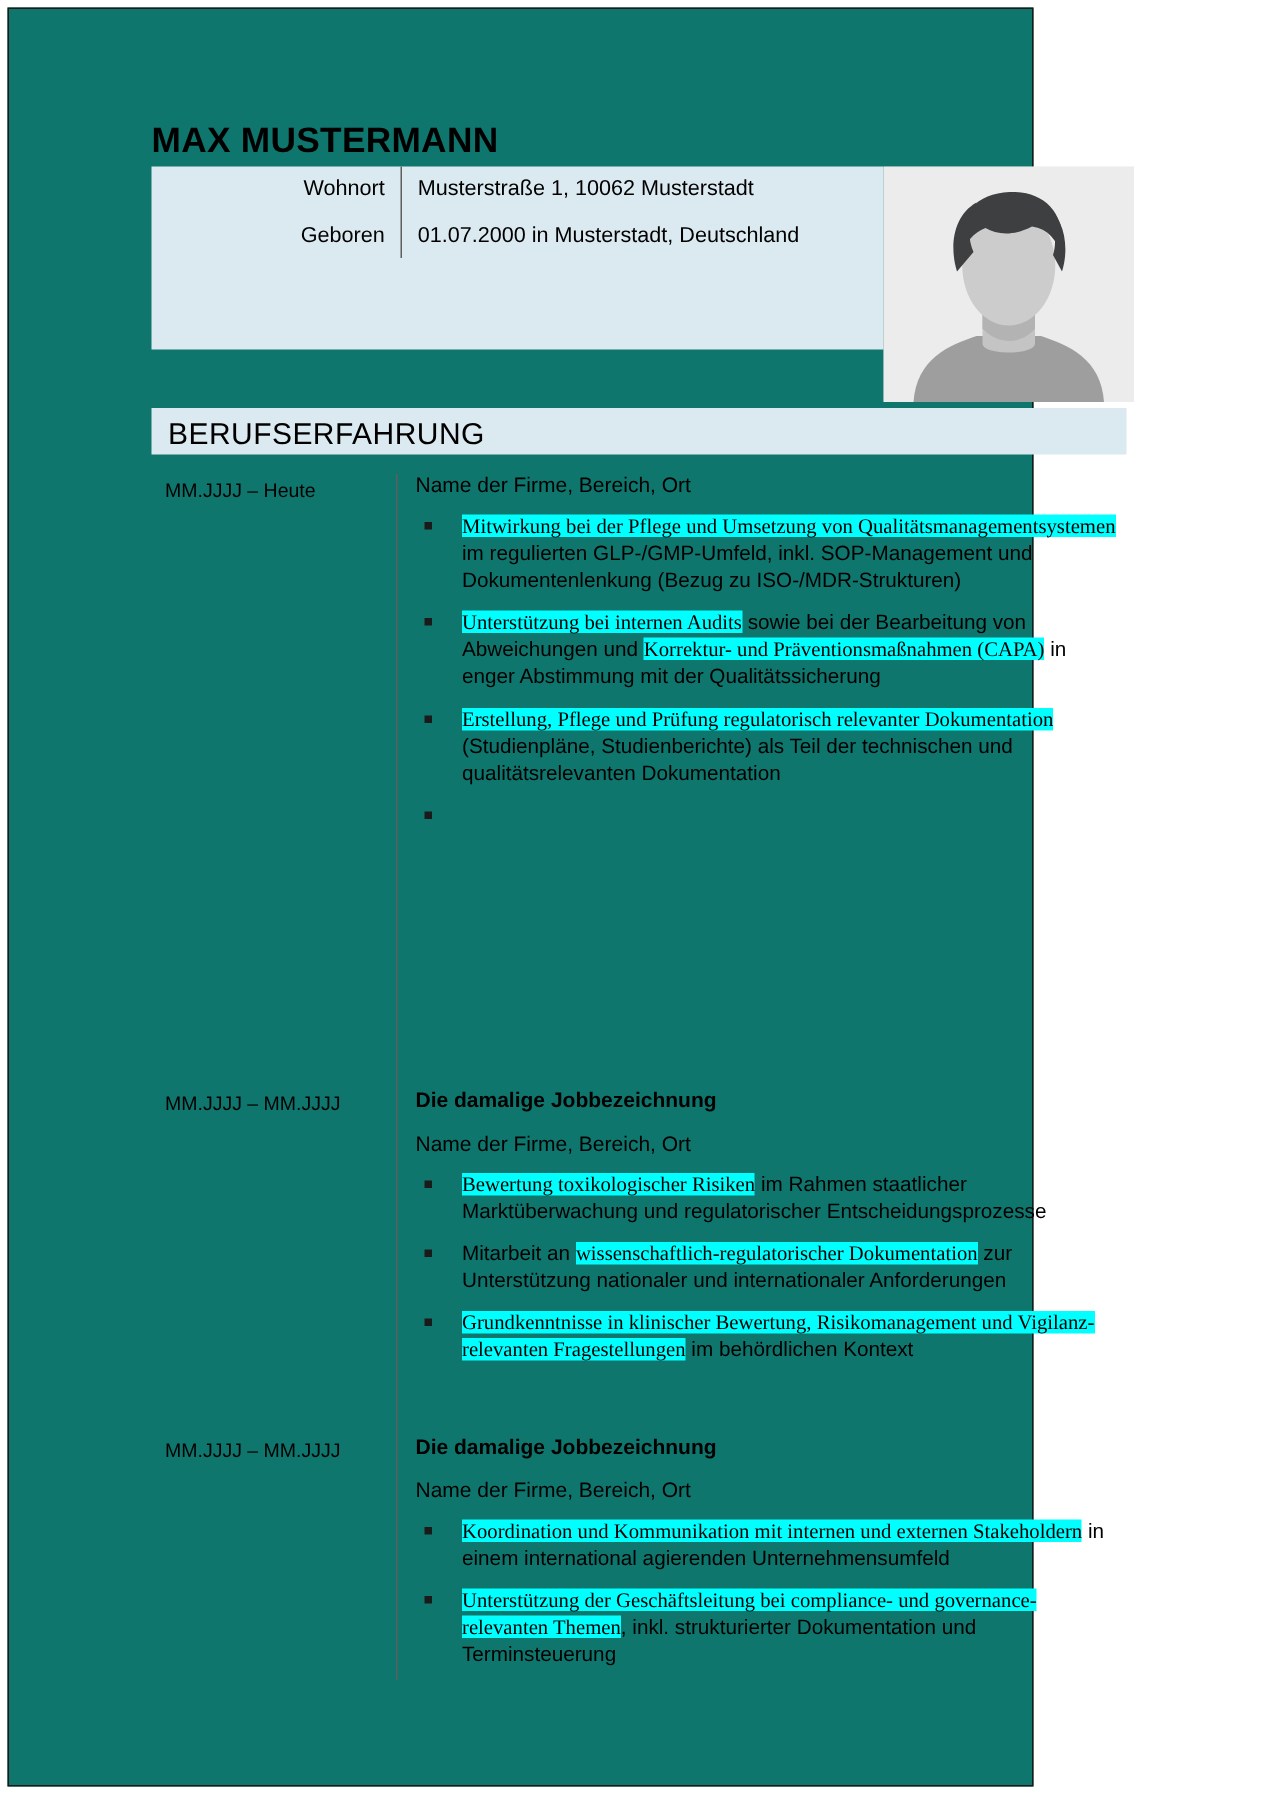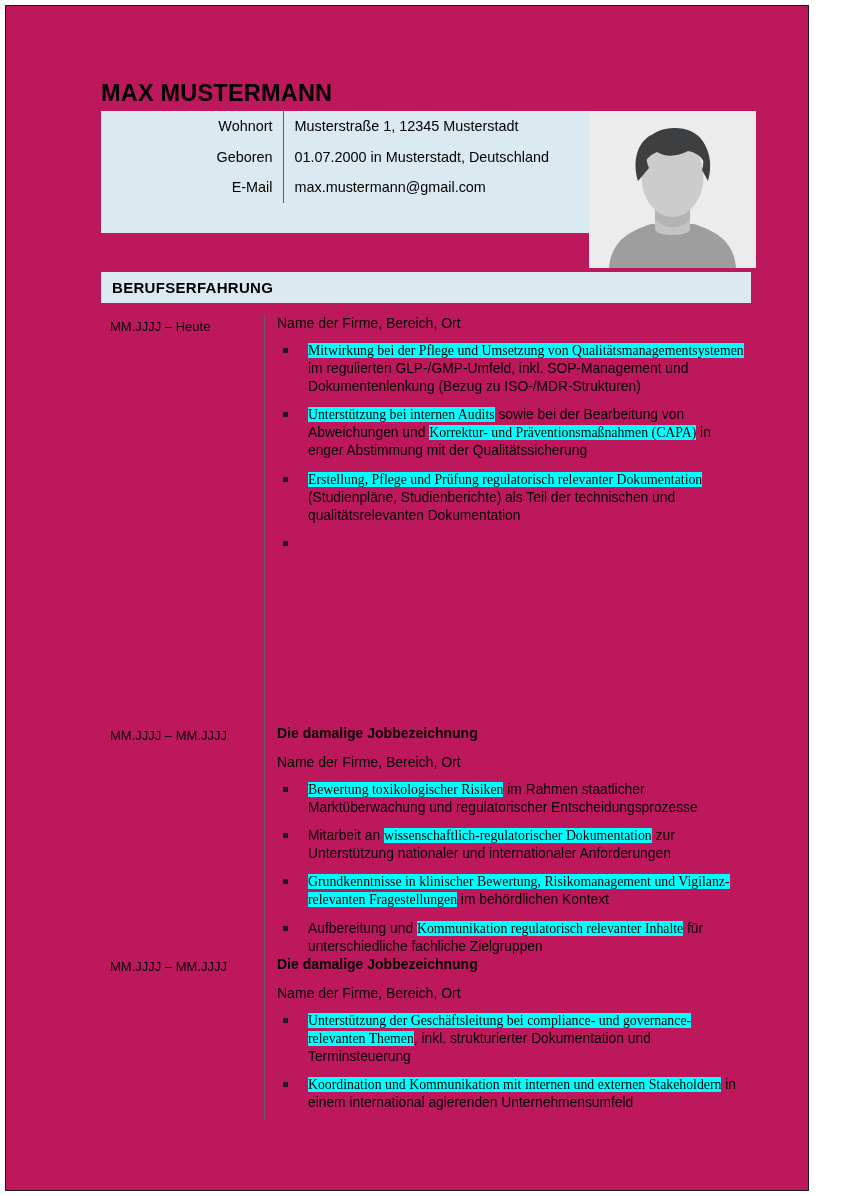--- a/index.html
+++ b/index.html
@@ -11,23 +11,23 @@
   body {
     width: 848px; height: 1196px;
     font-family: "Liberation Sans", sans-serif;
     color: #000000;
     overflow: hidden;
   }
 
   .page {
     position: absolute;
     left: 5px; top: 5px;
-    width: 804px; height: 1186px;
+    width: 684px; height: 1186px;
     border: 1.5px solid #1a1a1a;
-    background: #be185d;
+    background: #0f766e;
   }
 
   .page-inner {
     position: absolute;
     left: 95px; top: 0;
     width: 655px;
     height: 100%;
   }
 
   
@@ -49,21 +49,21 @@
     height: 122px;
   }
   .contact-panel {
     position: absolute;
     left: 0; top: 0;
     width: 488px; height: 122px;
     background: #dbe9f0;
   }
   .contact-table {
     position: absolute;
-    left: 16px; top: 0;
+    left: 0; top: 0;
     width: 488px;
     border-collapse: collapse;
     padding-left: 44px;
   }
   .contact-table td {
     padding: 0;
     font-size: 14.4px;
     line-height: 30.5px;
     height: 30.5px;
     vertical-align: middle;
@@ -94,22 +94,22 @@
   .section-bar {
     position: absolute;
     left: 0;
     width: 650px;
     height: 31px;
     background: #dbe9f0;
   }
   .section-bar .section-title {
     position: absolute;
     left: 11px; top: 7px;
-    font-size: 15px;
-    font-weight: bold;
+    font-size: 20px;
+    font-weight: normal;
     letter-spacing: 0.3px;
     text-align: right;
   }
 
   
   .experience {
     position: absolute;
     left: 0; top: 308px;
     width: 655px;
   }
@@ -177,29 +177,25 @@
   <div class="page-inner">
 
     <h1 class="cv-name">MAX MUSTERMANN</h1>
 
     <div class="contact-block">
       <div class="contact-panel"></div>
       <table class="contact-table">
         <tbody id="contact-rows">
             <tr>
               <td class="contact-label">Wohnort</td>
-              <td class="contact-value">Musterstraße 1, 12345 Musterstadt</td>
+              <td class="contact-value">Musterstraße 1, 10062 Musterstadt</td>
             </tr>
             <tr>
               <td class="contact-label">Geboren</td>
               <td class="contact-value">01.07.2000 in Musterstadt, Deutschland</td>
-            </tr>
-            <tr>
-              <td class="contact-label">E-Mail</td>
-              <td class="contact-value">max.mustermann@gmail.com</td>
             </tr>
           </tbody>
       </table>
 
       <div class="photo">
         <svg width="167" height="157" viewBox="0 0 167 157" xmlns="http://www.w3.org/2000/svg">
           <rect x="0" y="0" width="167" height="157" fill="#ececec"></rect>
 
           <path d="M20 157 C22 128 44 119 62 113 L105 113 C123 119 145 128 147 157 Z" fill="#9e9e9e"></path>
 
@@ -238,32 +234,31 @@
           </div>
           <div class="job" style="position: absolute; left: 0px; top: 409px; width: 655px;">
             <div class="job-dates" style="top: 4px;">MM.JJJJ – MM.JJJJ</div>
             <div class="job-body">
               <div class="job-title">Die damalige Jobbezeichnung</div>
               <div class="job-company">Name der Firme, Bereich, Ort</div>
               <ul class="bullets">
                 <li><span class="sq"></span><mark class="hl">Bewertung toxikologischer Risiken</mark><span> im Rahmen staatlicher Marktüberwachung und regulatorischer Entscheidungsprozesse</span></li>
                 <li><span class="sq"></span><span>Mitarbeit an </span><mark class="hl">wissenschaftlich-regulatorischer Dokumentation</mark><span> zur Unterstützung nationaler und internationaler Anforderungen</span></li>
                 <li><span class="sq"></span><mark class="hl">Grundkenntnisse in klinischer Bewertung, Risikomanagement und Vigilanz-relevanten Fragestellungen</mark><span> im behördlichen Kontext</span></li>
-                <li><span class="sq"></span><span>Aufbereitung und </span><mark class="hl">Kommunikation regulatorisch relevanter Inhalte</mark><span> für unterschiedliche fachliche Zielgruppen</span></li>
               </ul>
             </div>
           </div>
           <div class="job" style="position: absolute; left: 0px; top: 640px; width: 655px;">
             <div class="job-dates" style="top: 4px;">MM.JJJJ – MM.JJJJ</div>
             <div class="job-body">
               <div class="job-title">Die damalige Jobbezeichnung</div>
               <div class="job-company">Name der Firme, Bereich, Ort</div>
               <ul class="bullets">
+                <li><span class="sq"></span><mark class="hl">Koordination und Kommunikation mit internen und externen Stakeholdern</mark><span> in einem international agierenden Unternehmensumfeld</span></li>
                 <li><span class="sq"></span><mark class="hl">Unterstützung der Geschäftsleitung bei compliance- und governance-relevanten Themen</mark><span>, inkl. strukturierter Dokumentation und Terminsteuerung</span></li>
-                <li><span class="sq"></span><mark class="hl">Koordination und Kommunikation mit internen und externen Stakeholdern</mark><span> in einem international agierenden Unternehmensumfeld</span></li>
               </ul>
             </div>
           </div>
         </div>
     </div>
 
   </div>
 </div>
 
 </body></html>

